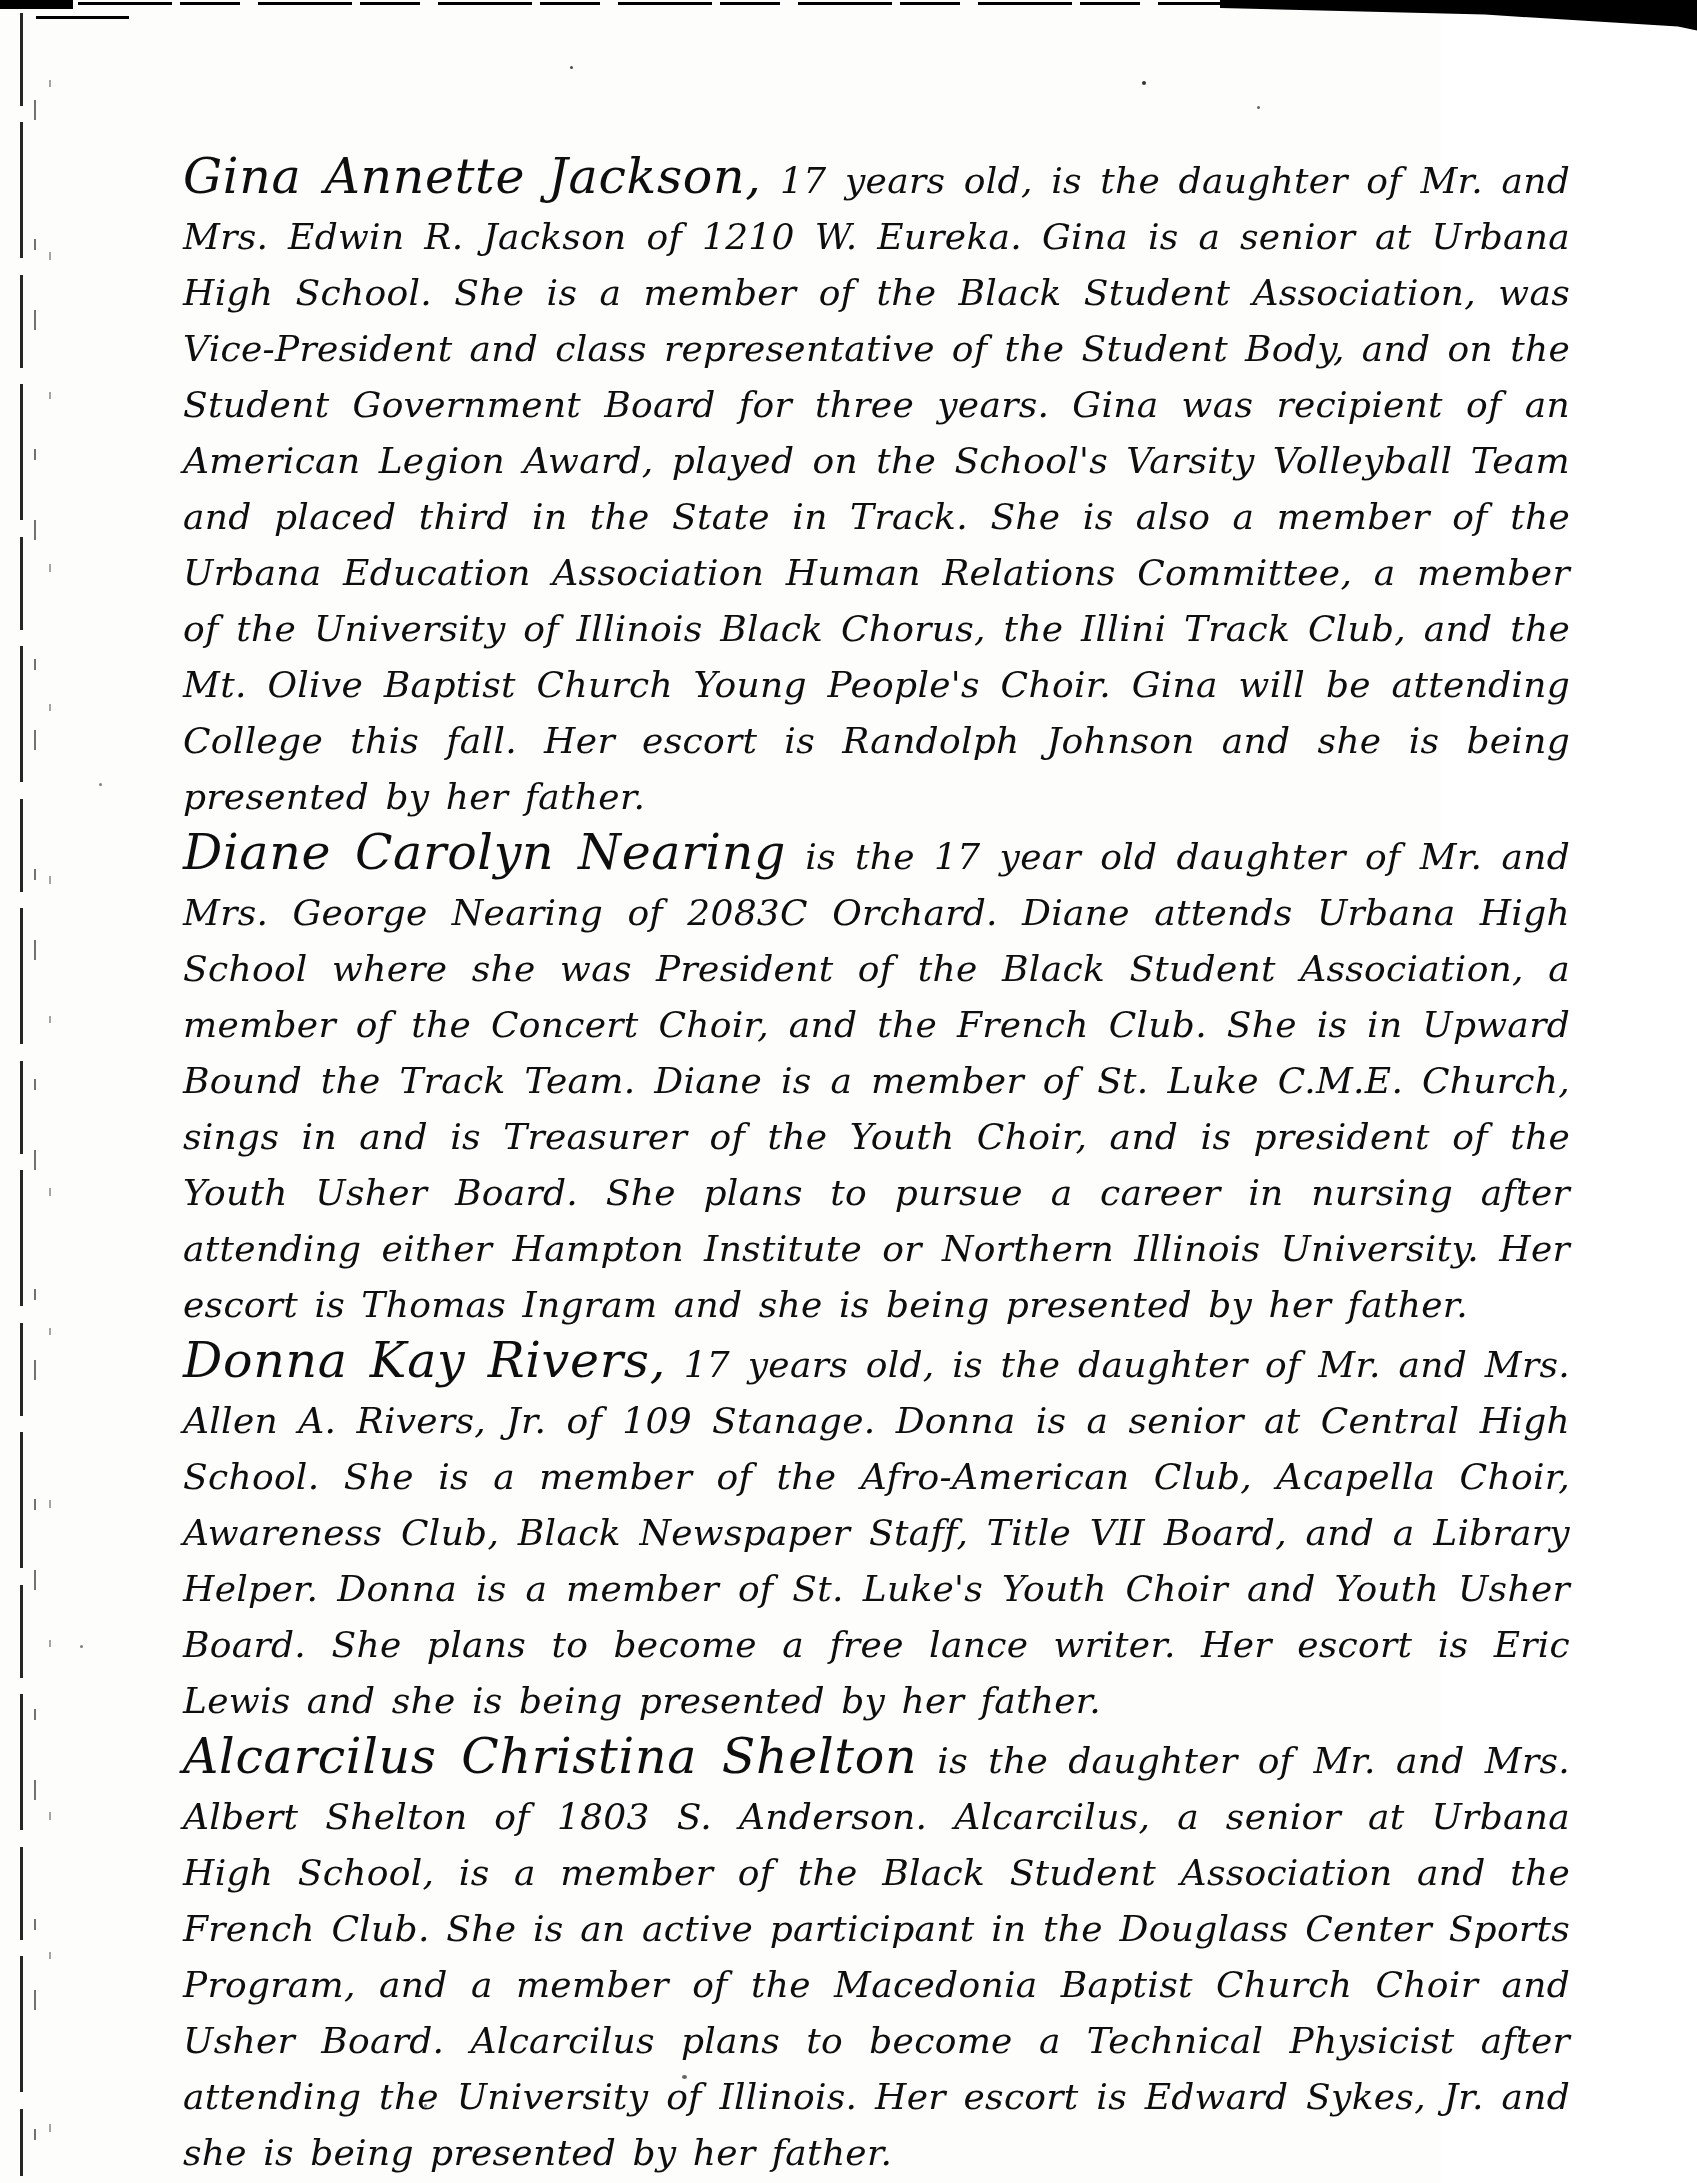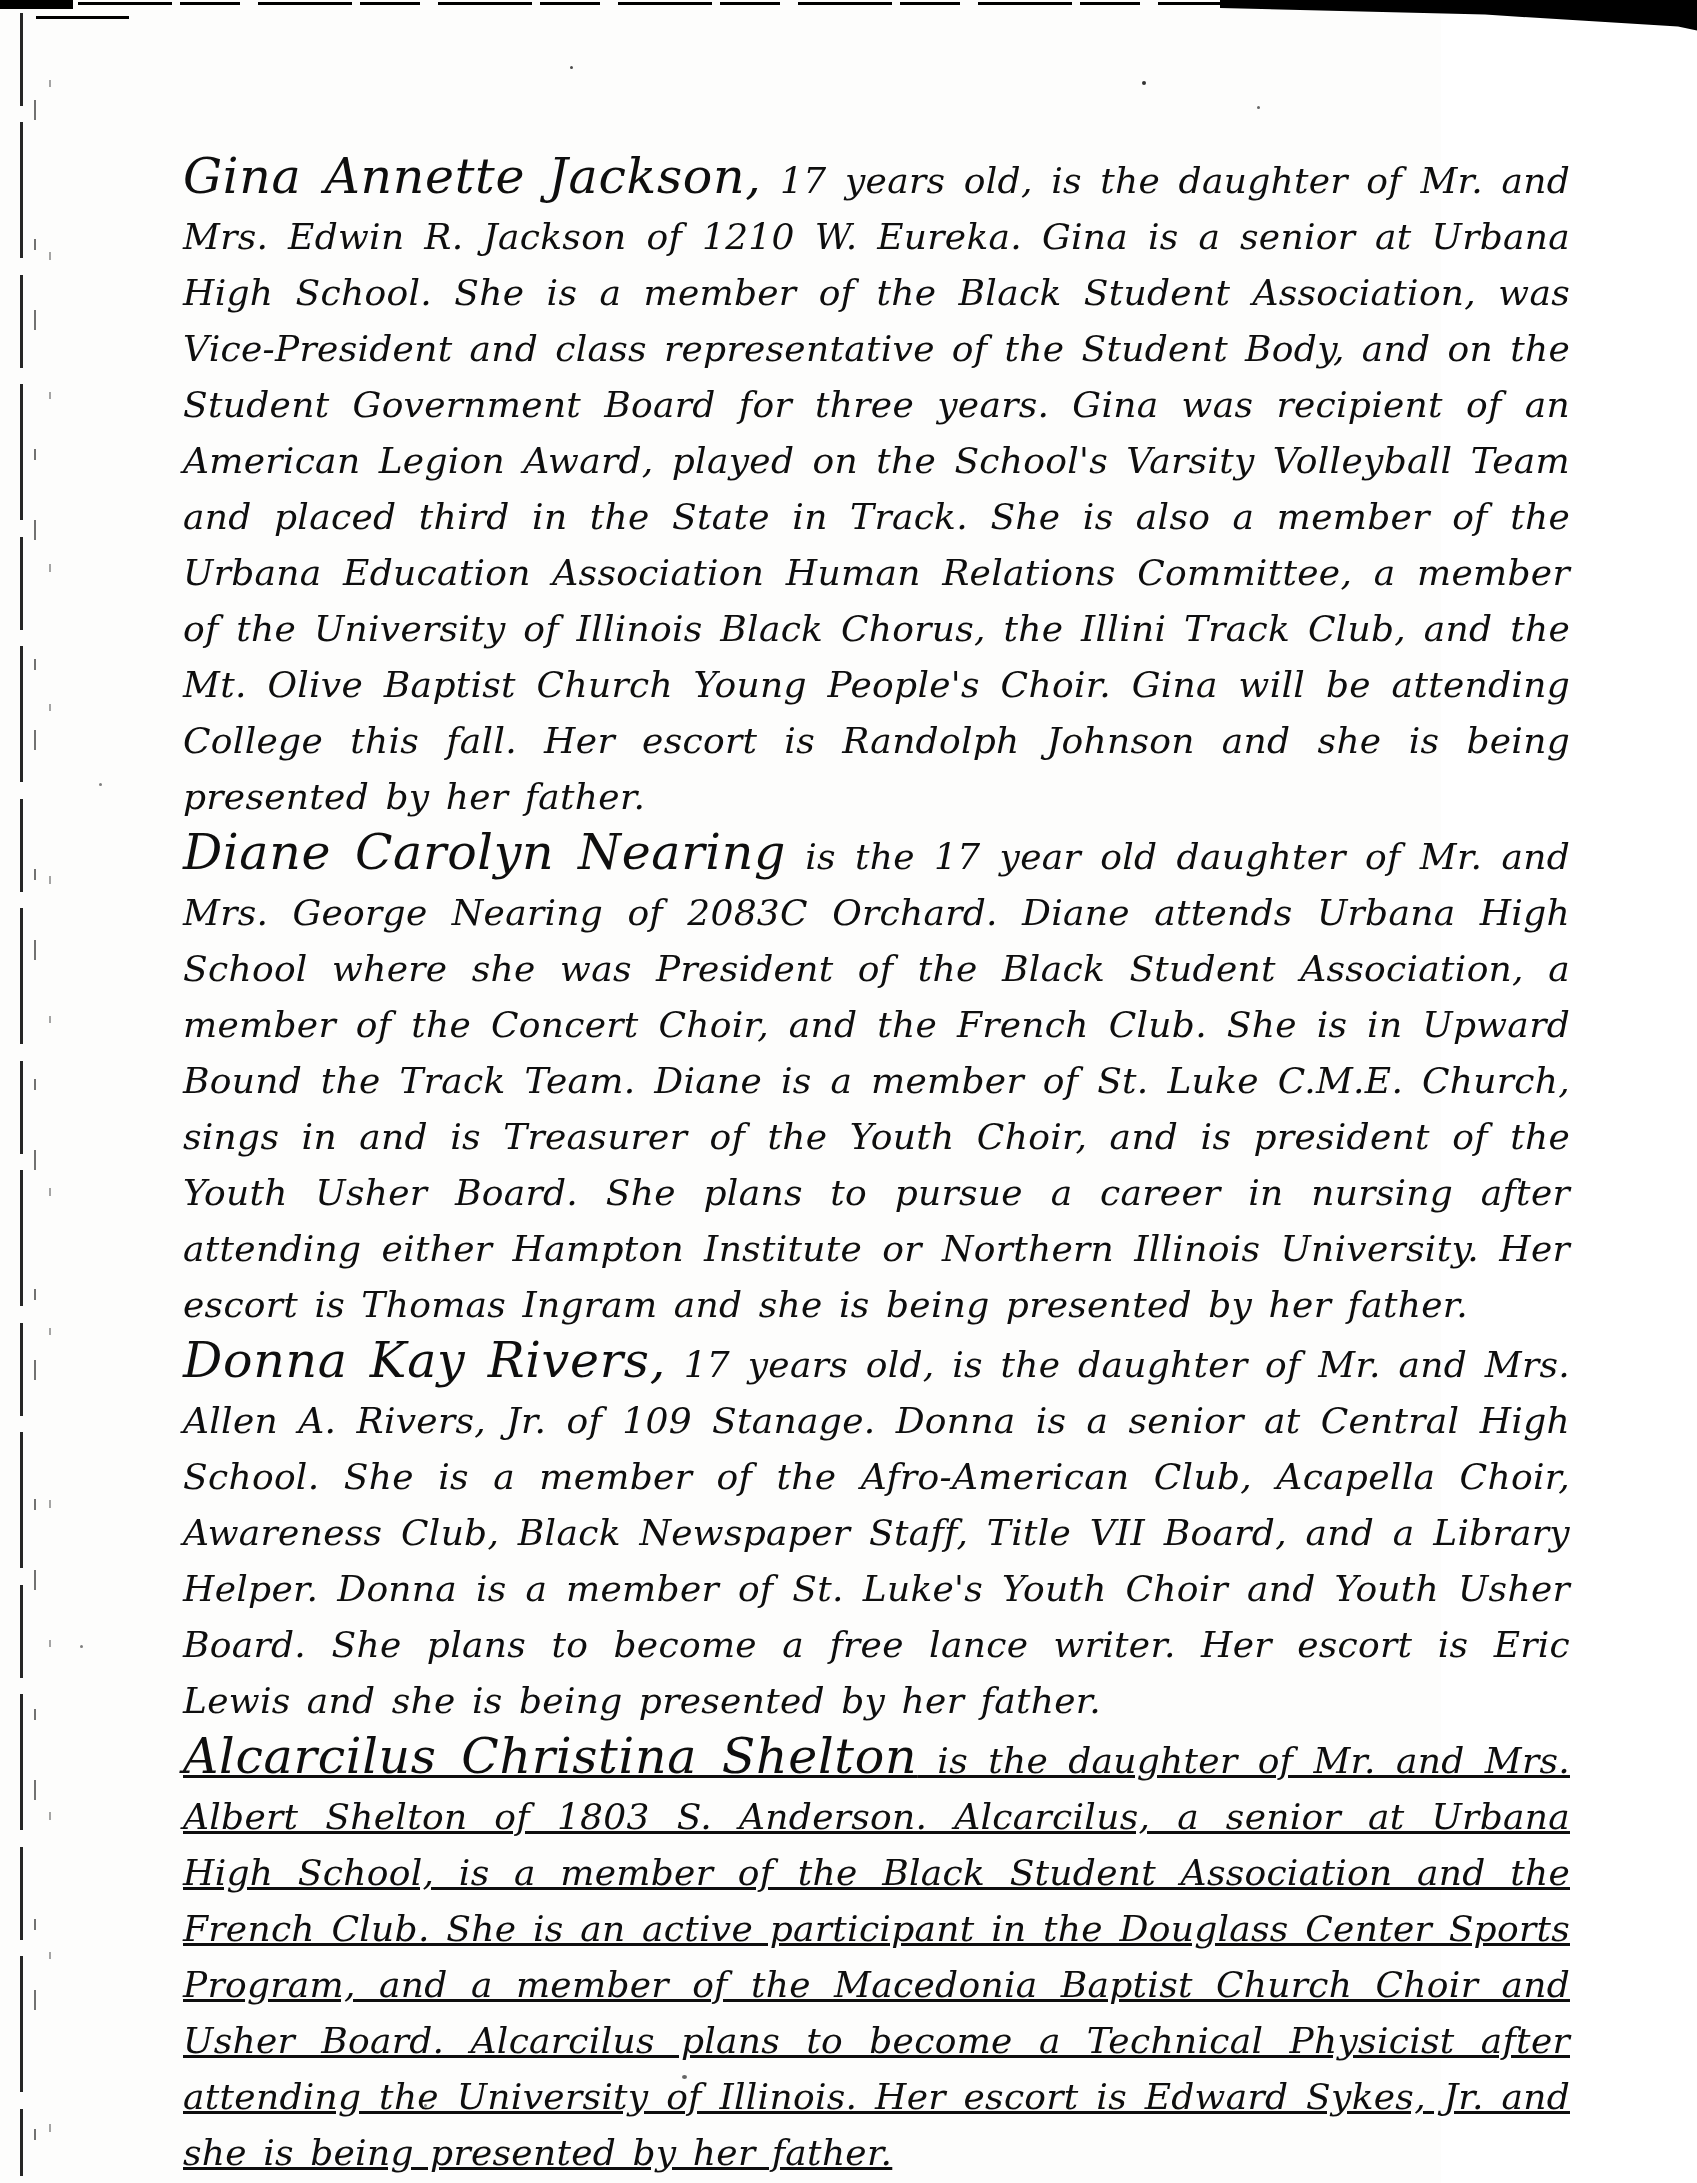--- a/index.html
+++ b/index.html
@@ -32,21 +32,21 @@
     text-align: justify;
     word-spacing: 4.6px;
     letter-spacing: 0.3px;
   }
   p.bio .deb-name {
     font-size: 49px;
     letter-spacing: 0.7px;
   }
   .gap-2 { margin-top: 103px; }
   .gap-3 { margin-top: 106px; }
-  .gap-4 { margin-top: 103px; text-decoration: underline; }
+  .gap-4 { margin-top: 103px; }
 
   
   .top-edge-line {
     position: absolute;
     left: 0; top: 2px;
     width: 1697px; height: 3.3px;
     background: repeating-linear-gradient(90deg,
       #000 0px, #000 60px, transparent 60px, transparent 78px,
       #000 78px, #000 172px, transparent 172px, transparent 180px);
   }

